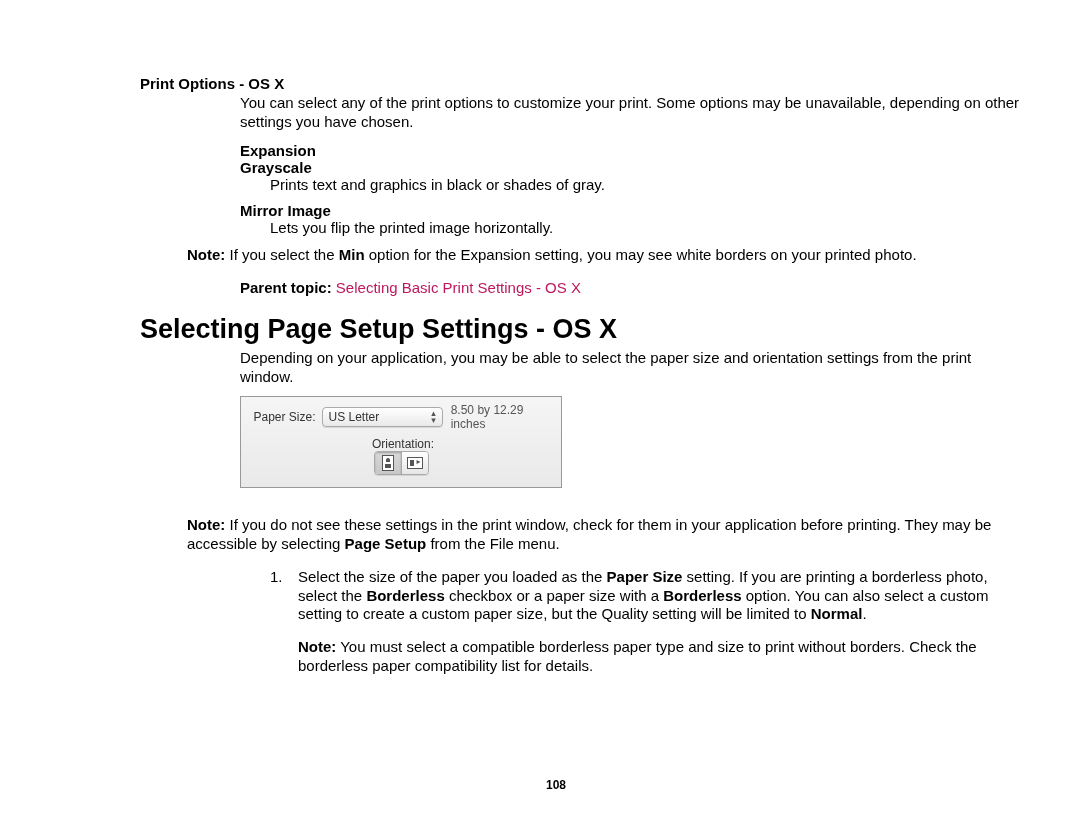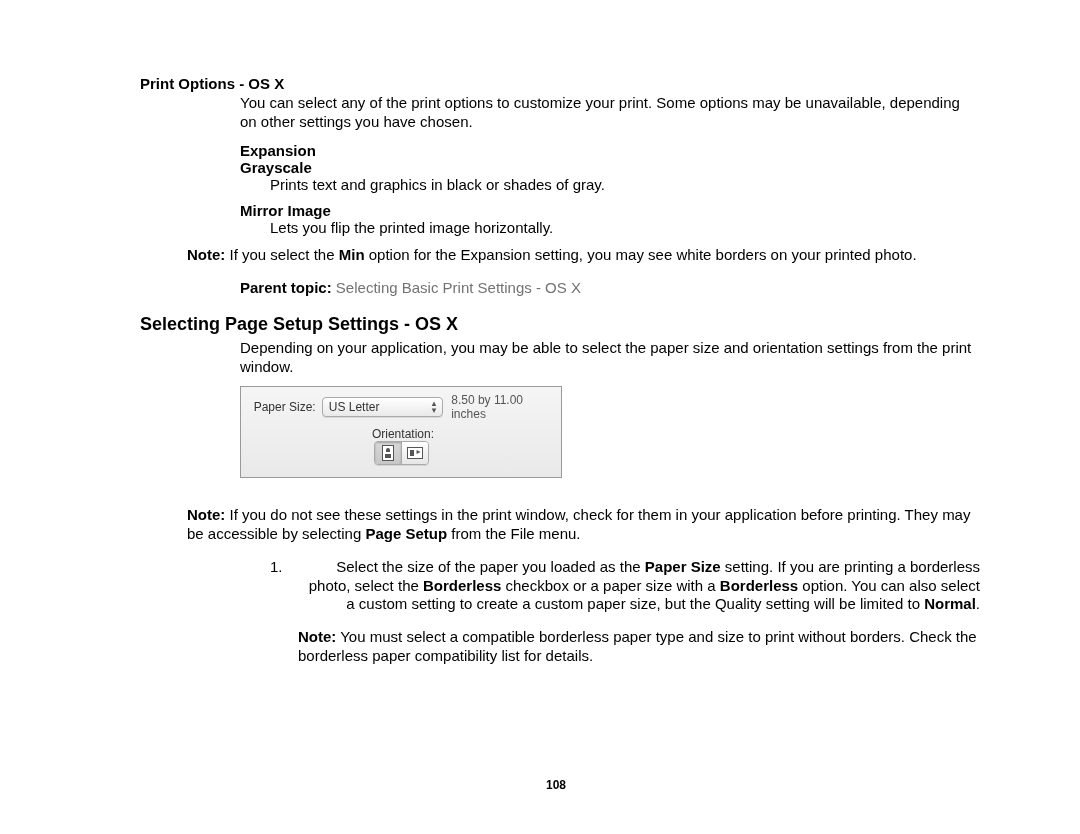--- a/index.html
+++ b/index.html
@@ -7,21 +7,21 @@
     font-size: 15px;
     color: #000;
     margin: 0;
     padding: 0;
     background: #fff;
   }
   .page {
     width: 1080px;
     height: 834px;
     position: relative;
-    padding: 75px 100px 0 140px;
+    padding: 75px 60px 0 140px;
     box-sizing: border-box;
   }
   .section-title {
     font-weight: bold;
     font-size: 15px;
     margin-bottom: 2px;
   }
   .body-text {
     margin-left: 100px;
     line-height: 1.25;
@@ -40,24 +40,24 @@
   .note-line {
     margin-left: 47px;
     line-height: 1.25;
     margin-bottom: 14px;
   }
   .parent-topic {
     margin-left: 100px;
     margin-bottom: 18px;
   }
   .parent-topic .label { font-weight: bold; }
-  .parent-topic .link { color: #737373; }
+  .parent-topic .link { color: #be185d; }
   .h2 {
     font-weight: bold;
-    font-size: 18px;
+    font-size: 27px;
     margin-bottom: 4px;
   }
   .figure {
     margin-left: 100px;
     margin-top: 10px;
     margin-bottom: 28px;
     width: 322px;
     border: 1px solid #999;
     background: linear-gradient(#f5f5f5,#e9e9e9);
     padding: 6px 8px 8px 8px;
@@ -173,21 +173,21 @@
   .ol-item {
     display: flex;
     margin-left: 130px;
     line-height: 1.25;
     margin-bottom: 14px;
   }
   .ol-num {
     width: 28px;
     flex-shrink: 0;
   }
-  .ol-body { flex: 1; text-align: right; }
+  .ol-body { flex: 1; }
   .ol-note {
     margin-left: 158px;
     line-height: 1.25;
   }
   .page-number {
     position: absolute;
     bottom: 42px;
     left: 16px;
     width: 100%;
     text-align: center;
@@ -230,21 +230,21 @@
   <div class="figure">
     <div class="figure-row">
       <div class="figure-label">Paper Size:</div>
       <div class="dropdown">
         <span class="value">US Letter</span>
         <span class="arrows">
             <span>▴</span>
             <span>▾</span>
           </span>
       </div>
-      <div class="dim-text">8.50 by 11.00 inches</div>
+      <div class="dim-text">8.50 by 12.29 inches</div>
     </div>
     <div class="figure-row">
       <div class="figure-label">Orientation:</div>
       <div class="orient-group">
         <div class="orient-btn selected">
           <div class="orient-icon-portrait"></div>
         </div>
         <div class="orient-btn">
           <div class="orient-icon-landscape"></div>
         </div>

